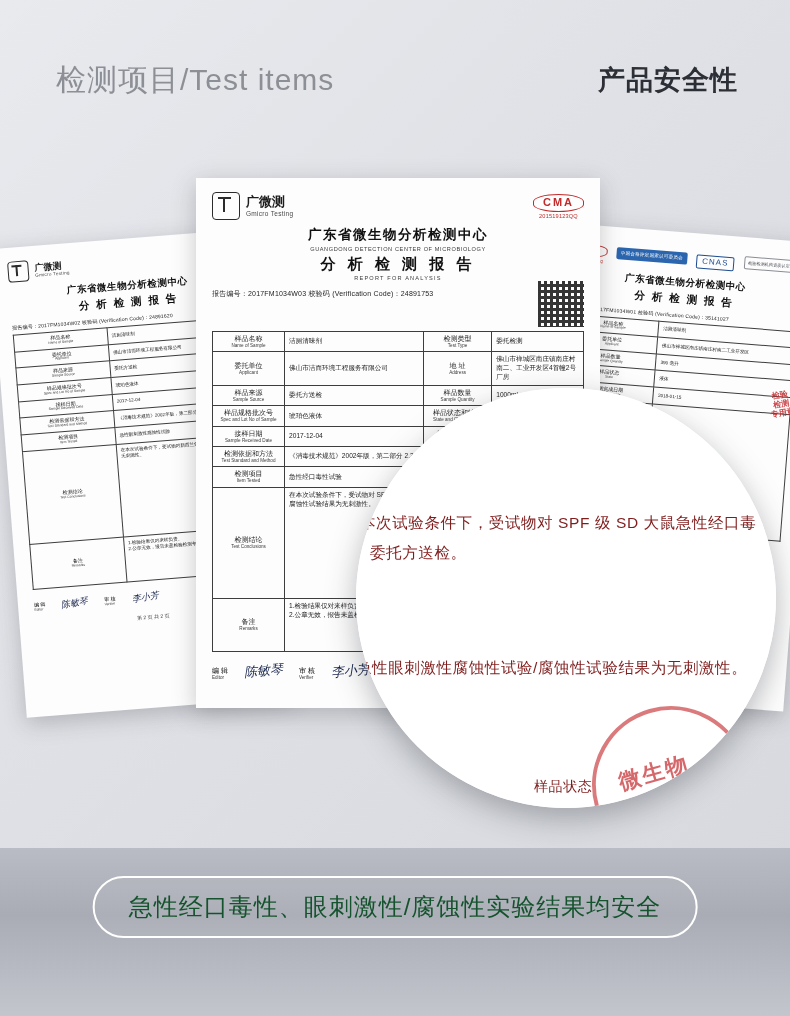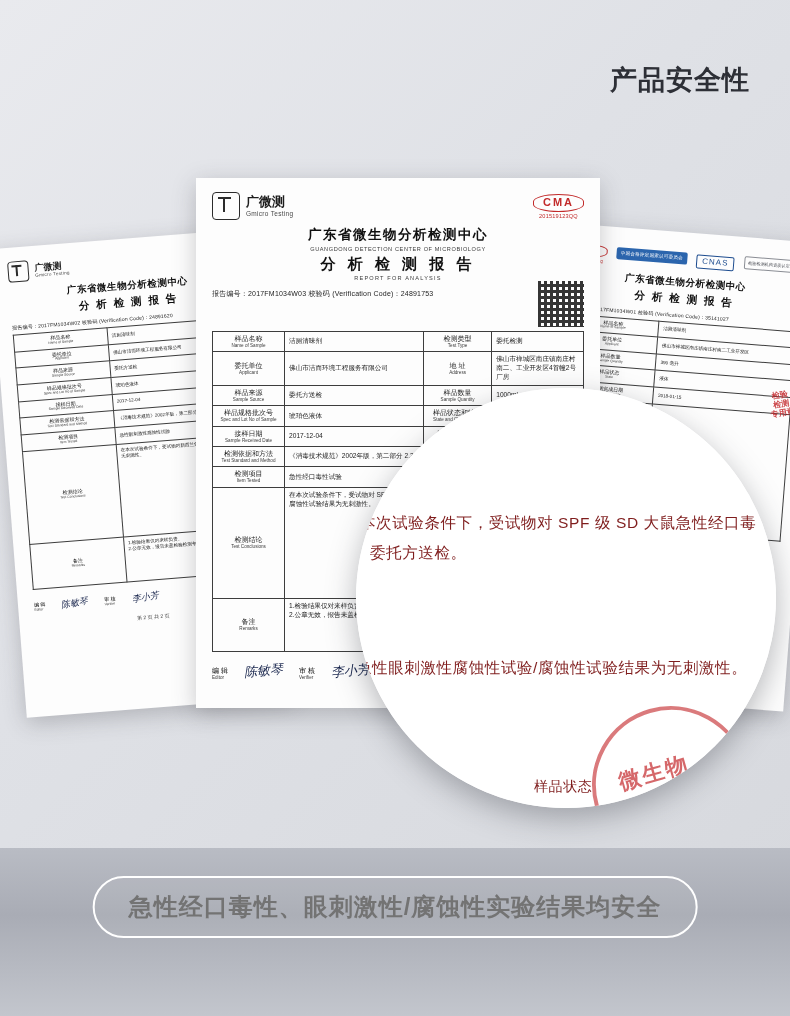--- a/index.html
+++ b/index.html
@@ -32,21 +32,21 @@
     position: absolute;
     left: 56px;
     top: 0;
     font-size: 30px;
     color: #8d8f96;
     letter-spacing: 1px;
     white-space: nowrap;
   }
   .header-right {
     position: absolute;
-    right: 40px;
+    right: 52px;
     top: 2px;
     font-size: 27px;
     font-weight: bold;
     color: #2d2f36;
     letter-spacing: 1px;
     white-space: nowrap;
     margin-left: 15px;
   }
 
   
@@ -369,42 +369,42 @@
 
   
   .caption {
     position: absolute;
     left: 50%;
     transform: translateX(-50%);
     top: 876px;
     border: 2px solid #ffffff;
     border-radius: 32px;
     padding: 13px 34px;
-    color: #737373;
+    color: #14532d;
     font-size: 24px;
     letter-spacing: 1px;
     white-space: nowrap;
     background: rgba(255,255,255,0.04);
-    font-weight: bold;
   }
   .footer-band {
     position: absolute;
     left: 0;
     top: 848px;
     width: 790px;
     height: 168px;
     background: linear-gradient(180deg, #b9bcc4 0%, #a9acb5 40%, #c3c6cd 100%);
   }
 </style>
 </head>
 <body>
 
 <div class="page">
 
   <div class="header">
+    <div class="header-title">检测项目/Test items</div>
     <div class="header-right">产品安全性</div>
   </div>
 
   <div class="sheet sheet-left">
     <div class="doc-pad">
       <div class="logo-row">
         <div class="logo-group">
           <div class="logo-mark small"></div>
           <div>
             <div class="logo-text-cn small">广微测</div>

